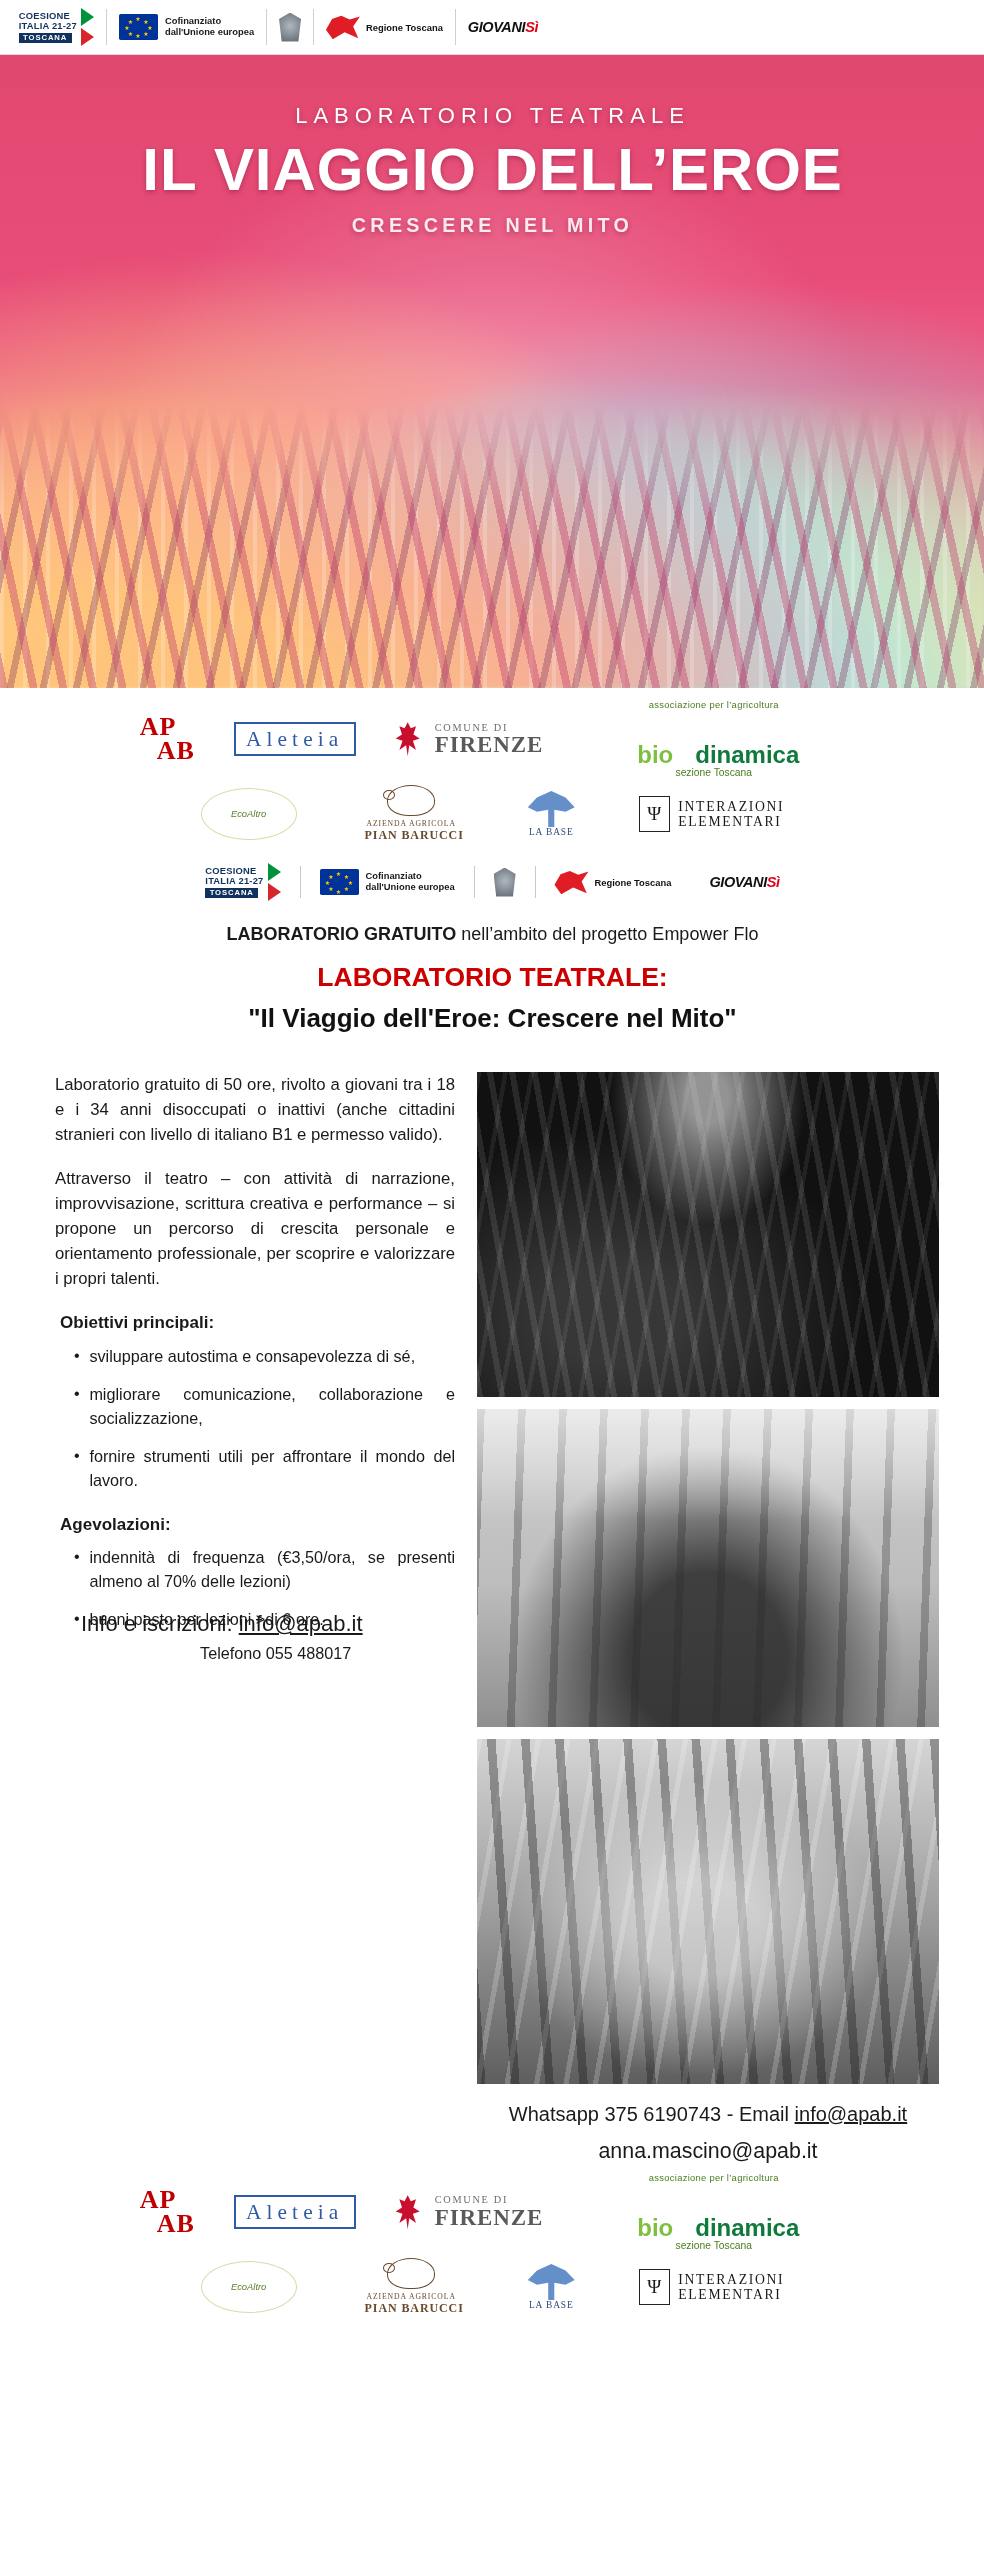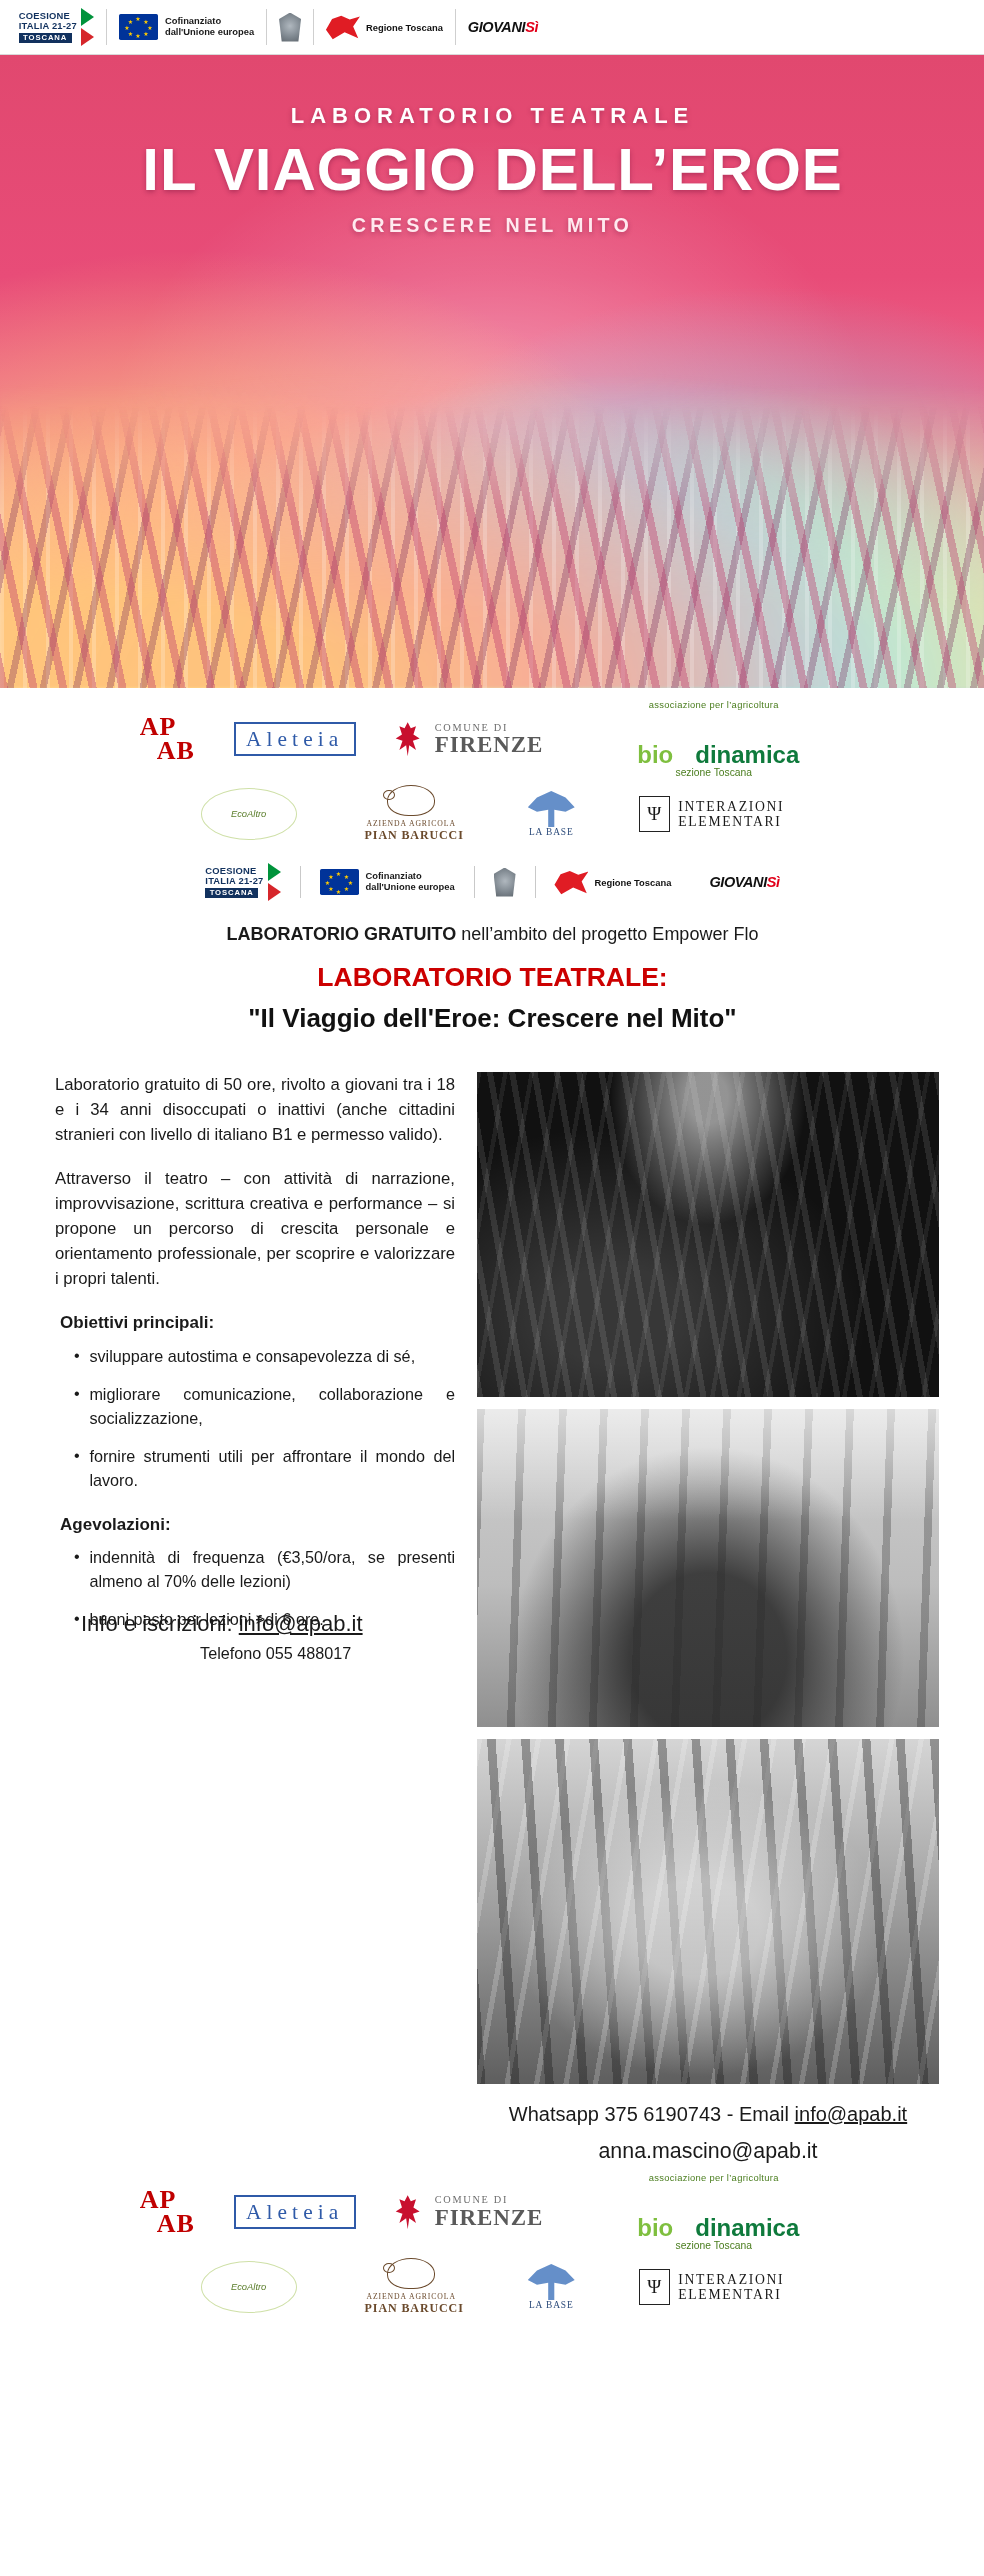--- a/index.html
+++ b/index.html
@@ -145,21 +145,21 @@
   .hero-text {
     position: absolute;
     top: 48px; left: 0; right: 0;
     text-align: center;
     color: #ffffff;
     text-shadow: 0 1.7px 5.1px rgba(120,20,60,.45);
   }
   .hero-kicker {
     font-size: 22px;
     letter-spacing: 6px;
-    font-weight: bold;
+    font-weight: normal;
     margin-bottom: 10.3px;
   }
   .hero-title {
     font-size: 60px;
     font-weight: bold;
     letter-spacing: 0.9px;
     line-height: 1.02;
   }
   .hero-sub {
     margin-top: 13.7px;

